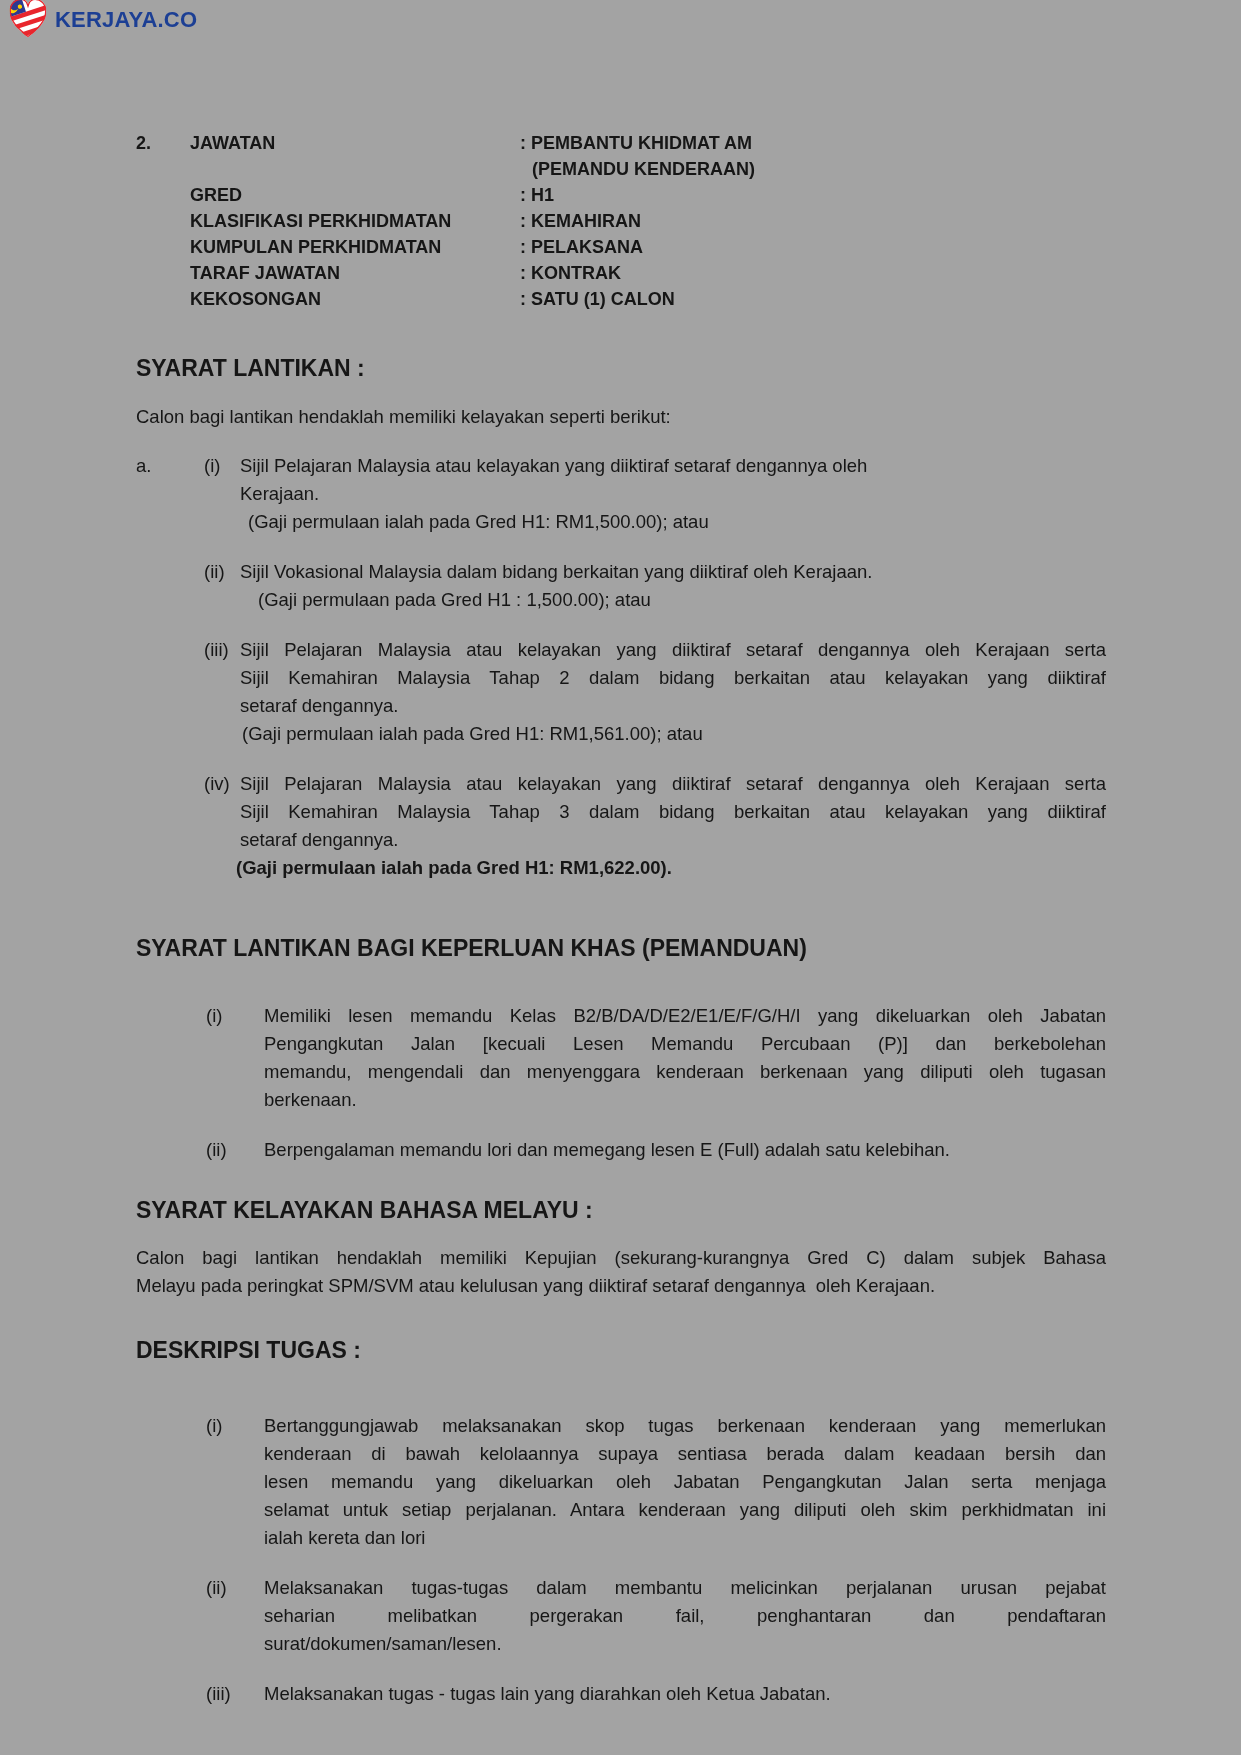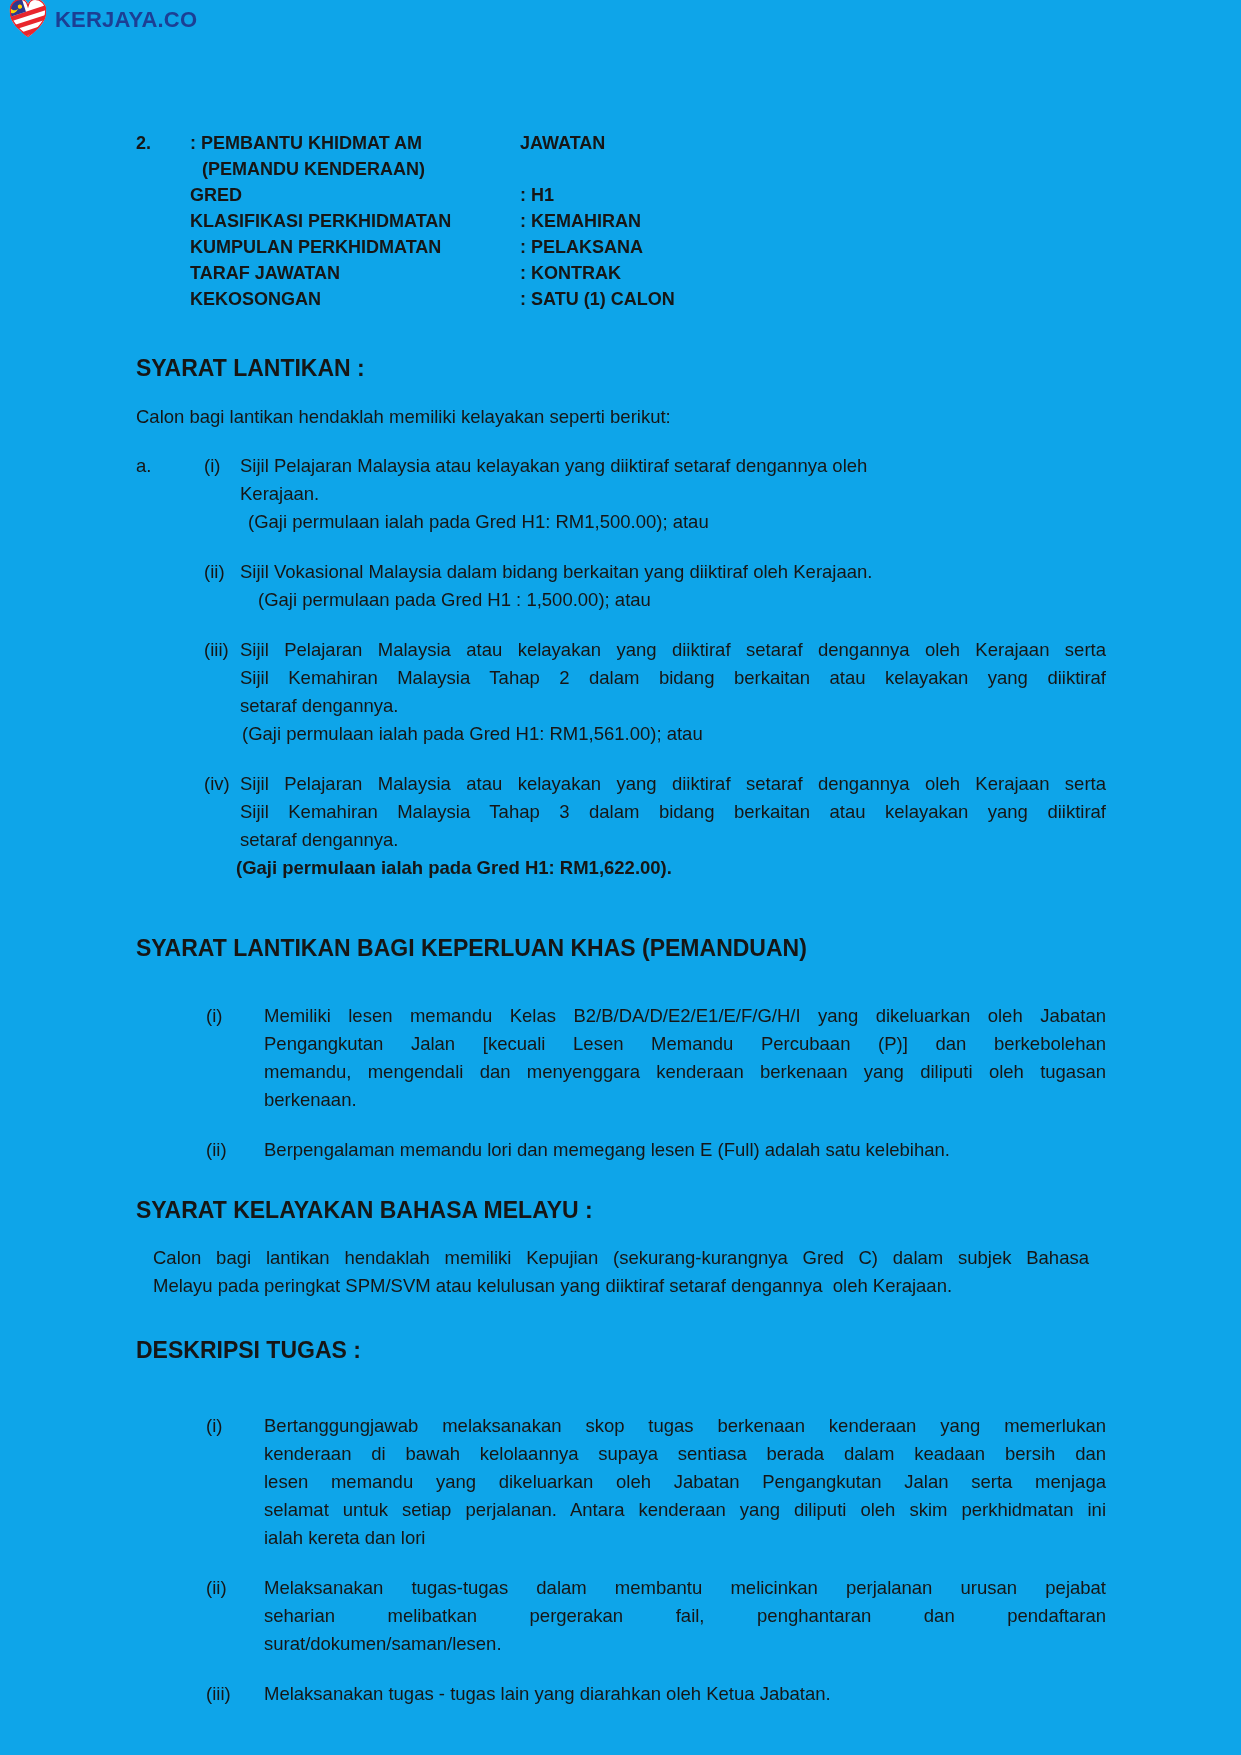--- a/index.html
+++ b/index.html
@@ -1,19 +1,19 @@
 <!DOCTYPE html>
 <html><head>
 <meta charset="utf-8">
 <style>
   html,body{margin:0;padding:0;background:#ffffff;}
   .page{
     position:relative;
     width:1241px;height:1755px;
-    background:#0ea5e9;
+    background:#a3a3a3;
     overflow:hidden;
     font-family:"Liberation Sans","DejaVu Sans",sans-serif;
     color:#161616;
   }
   
   .logo{position:absolute;left:8px;top:-2px;display:flex;align-items:center;gap:7px;}
   .logo svg{display:block;margin-top:-4px;}
   .logo-text{
     font-size:22px;font-weight:800;color:#1c3f94;letter-spacing:.2px;
     line-height:44px;
@@ -36,21 +36,21 @@
   .itemA{display:grid;grid-template-columns:68px 36px 1fr;}
   .itemB{display:grid;grid-template-columns:128px 1fr;}
   .itemB .marker{padding-left:70px;}
   .txt{min-width:0;}
   .tline{white-space:pre-wrap;}
   .tline.just{white-space:normal;text-align:justify;text-align-last:justify;}
   .gaji-1{padding-left:8px;}
   .gaji-2{padding-left:18px;}
   .gaji-3{padding-left:2px;}
   .gaji-4{margin-left:-4px;font-weight:bold;}
-  .para{margin:17px;}
+  .para{margin:0;}
 </style>
 </head>
 <body>
 
 <div class="page">
 
   <div class="logo">
     <svg width="40" height="44" viewBox="0 0 48 52" aria-hidden="true">
       <defs>
         <clipPath id="hc">
@@ -73,25 +73,25 @@
       </g>
     </svg>
     <span class="logo-text">KERJAYA.CO</span>
   </div>
 
   <div class="content">
 
     <div class="kv">
       <div class="kv-row">
         <div>2.</div>
+        <div>JAWATAN</div>
         <div>
           <div>: PEMBANTU KHIDMAT AM</div>
           <div class="kv-value2">(PEMANDU KENDERAAN)</div>
         </div>
-        <div>JAWATAN</div>
       </div>
       <div class="kv-row">
         <div></div>
         <div>GRED</div>
         <div>: H1</div>
       </div>
       <div class="kv-row">
         <div></div>
         <div>KLASIFIKASI PERKHIDMATAN</div>
         <div>: KEMAHIRAN</div>

